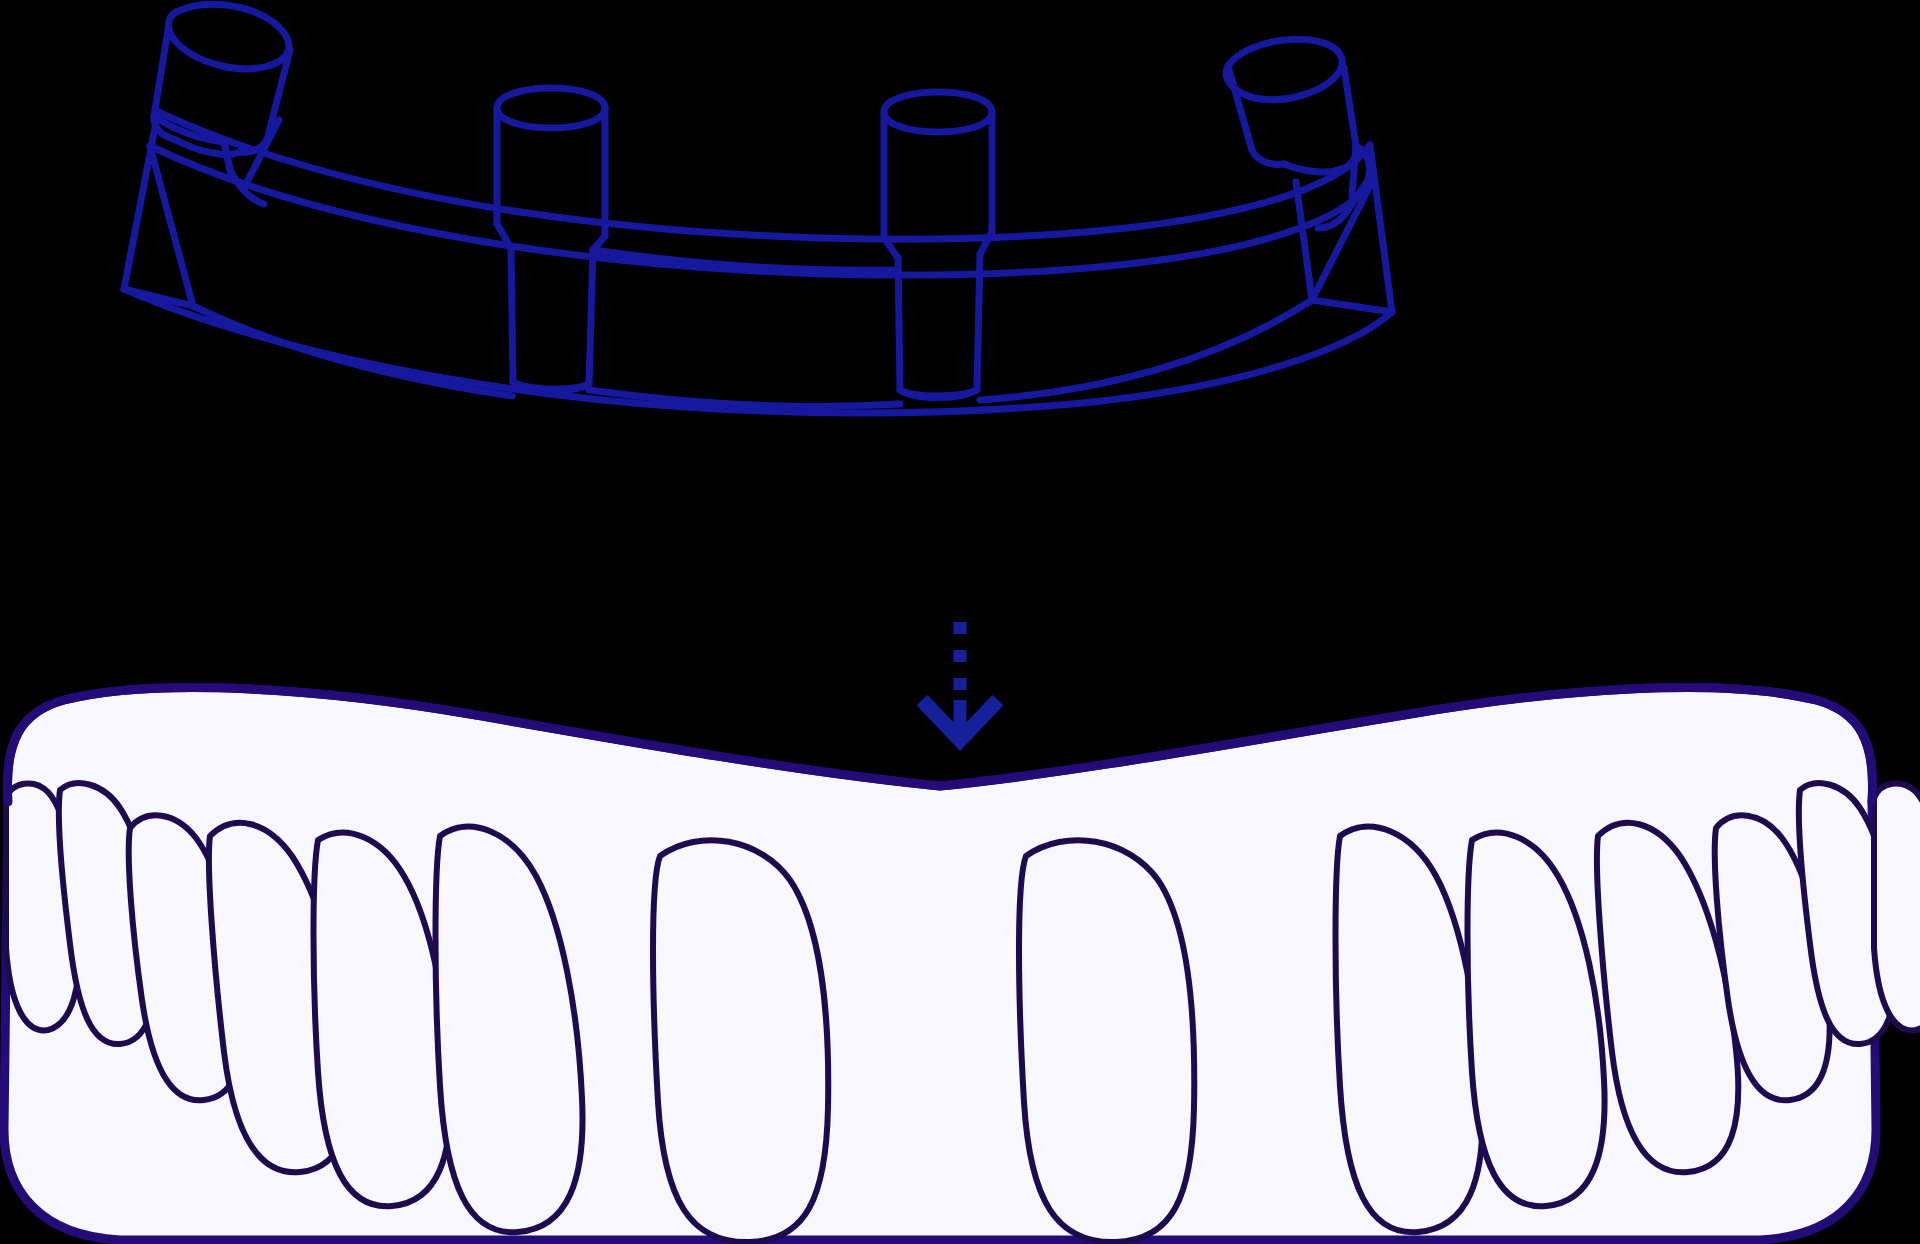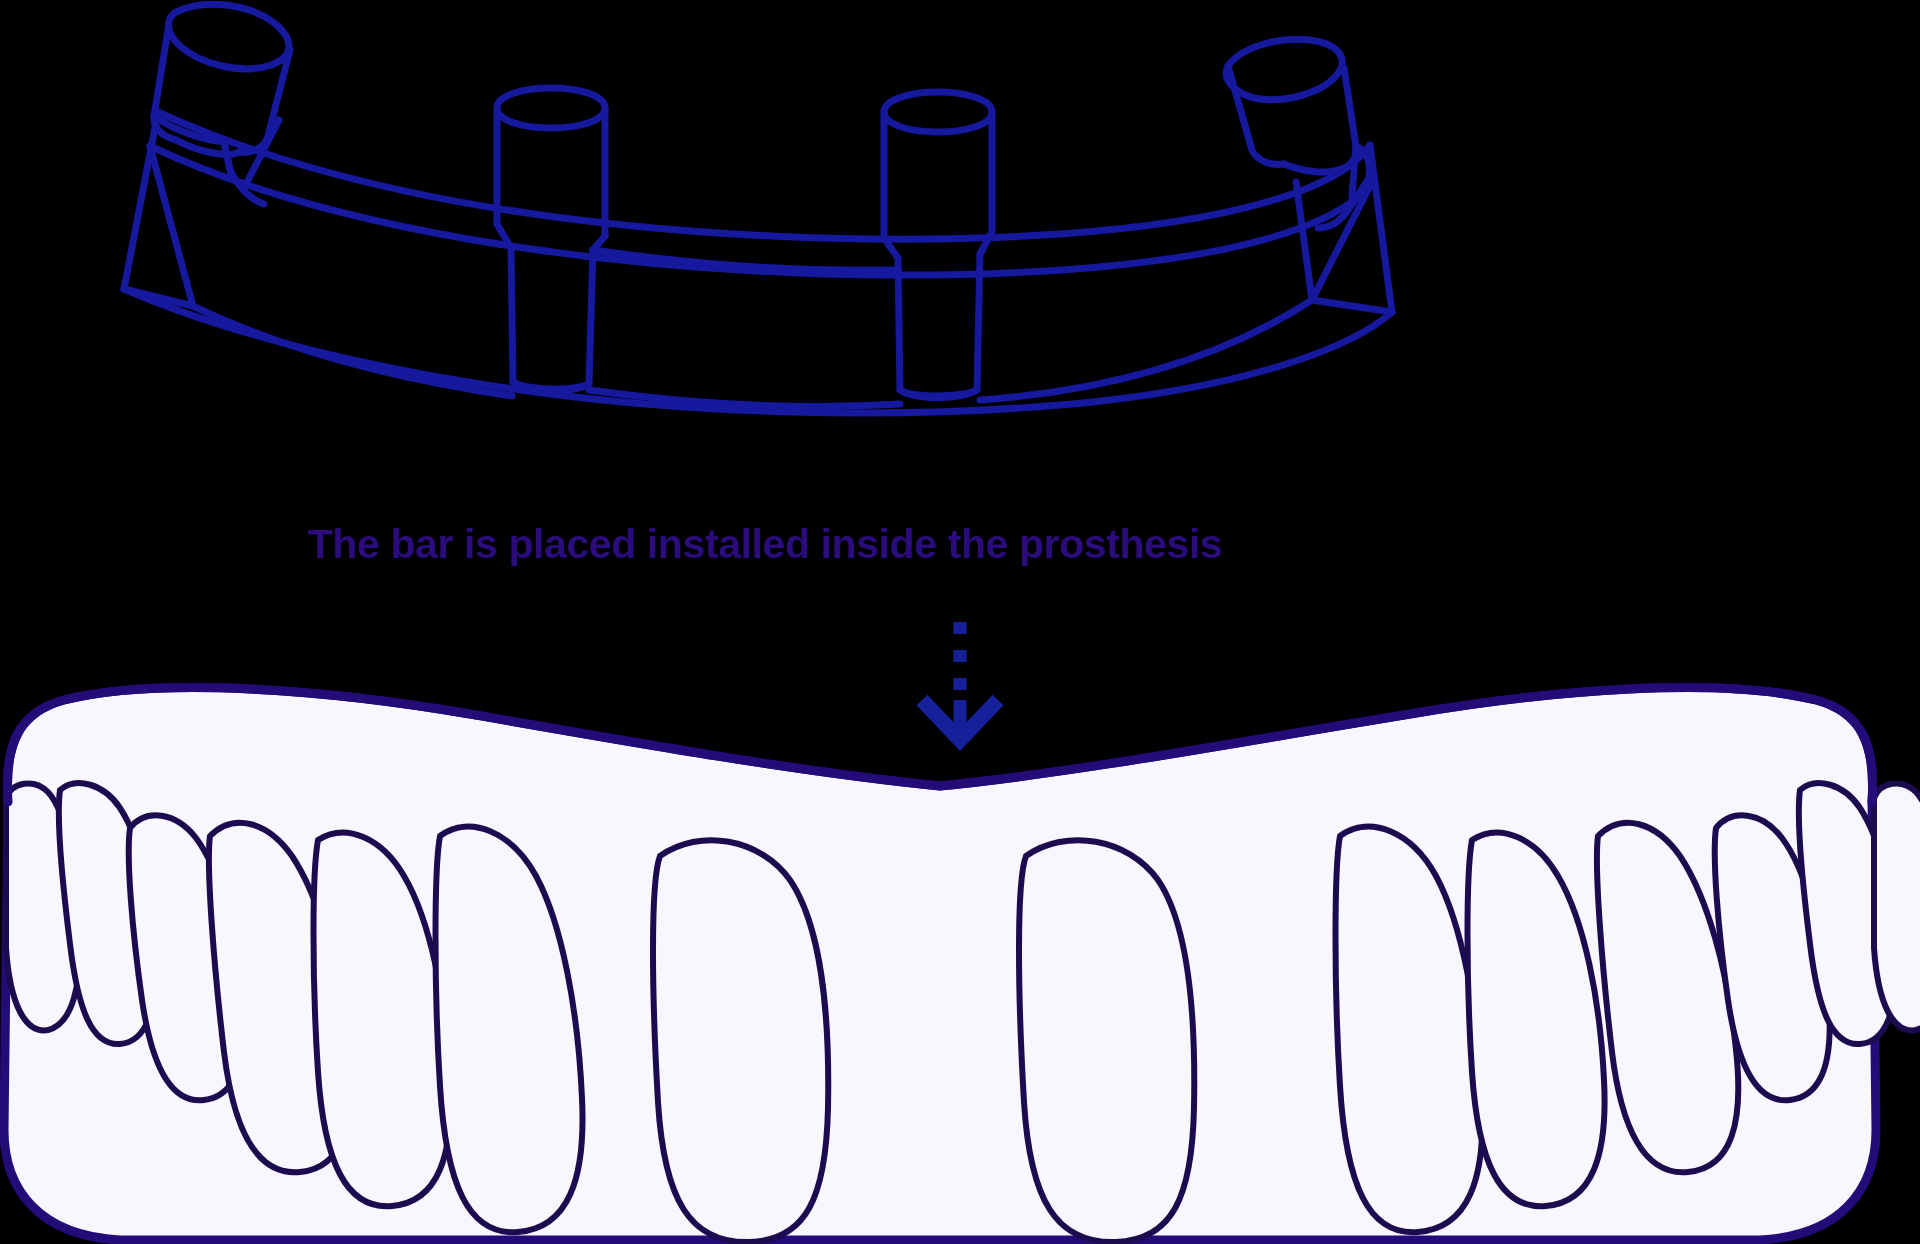--- a/index.html
+++ b/index.html
@@ -136,21 +136,20 @@
 
       <path d="M 193,306 C 280,348 390,378 512,396"></path>
 
       <path d="M 593,250 C 690,264 800,272 898,270"></path>
       <path d="M 589,390 C 690,404 800,410 900,404"></path>
 
       <path d="M 980,400 C 1090,392 1210,366 1312,300"></path>
     </g>
   </svg>
 
-  <div id="caption">The bar is placed installed inside the prosthesis</div>
 
   <svg class="layer" viewBox="0 0 1920 1244">
     <g stroke="#16209B" fill="none" stroke-linecap="butt">
 
       <path d="M 960,622 L 960,706" stroke-width="13" stroke-dasharray="12 16"></path>
 
       <path d="M 960,700 L 960,742" stroke-width="13"></path>
 
       <path d="M 922,700 L 960,740 L 998,700" stroke-width="15" stroke-linejoin="miter" stroke-linecap="butt"></path>
     </g>

